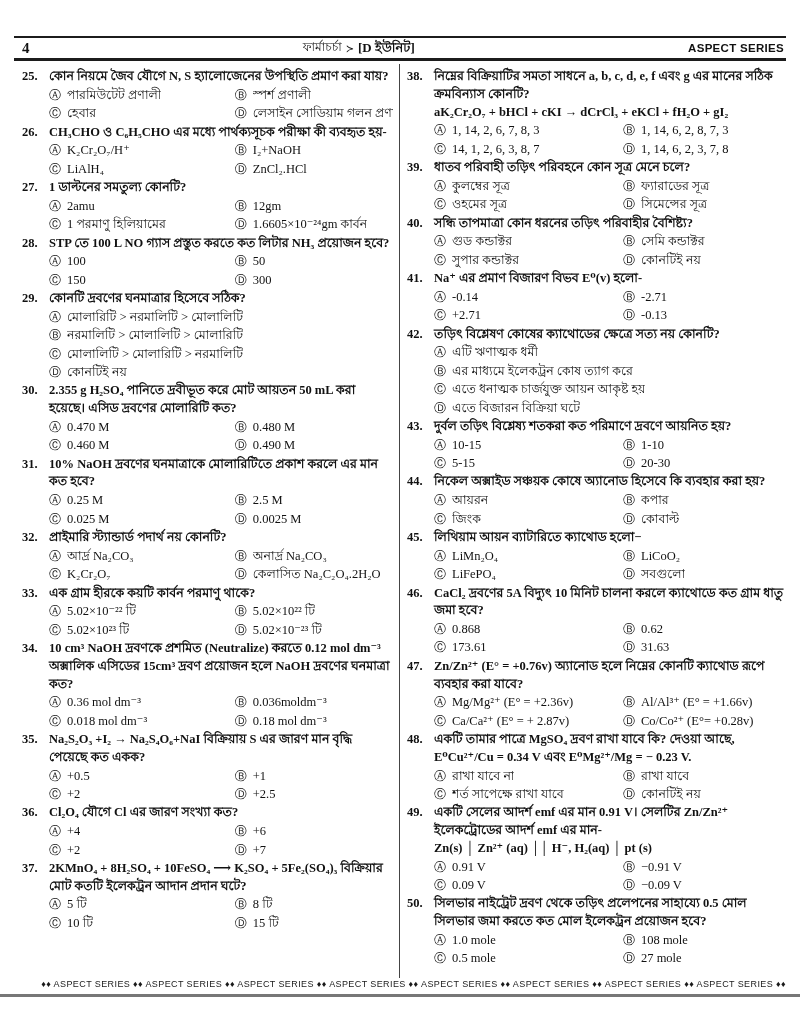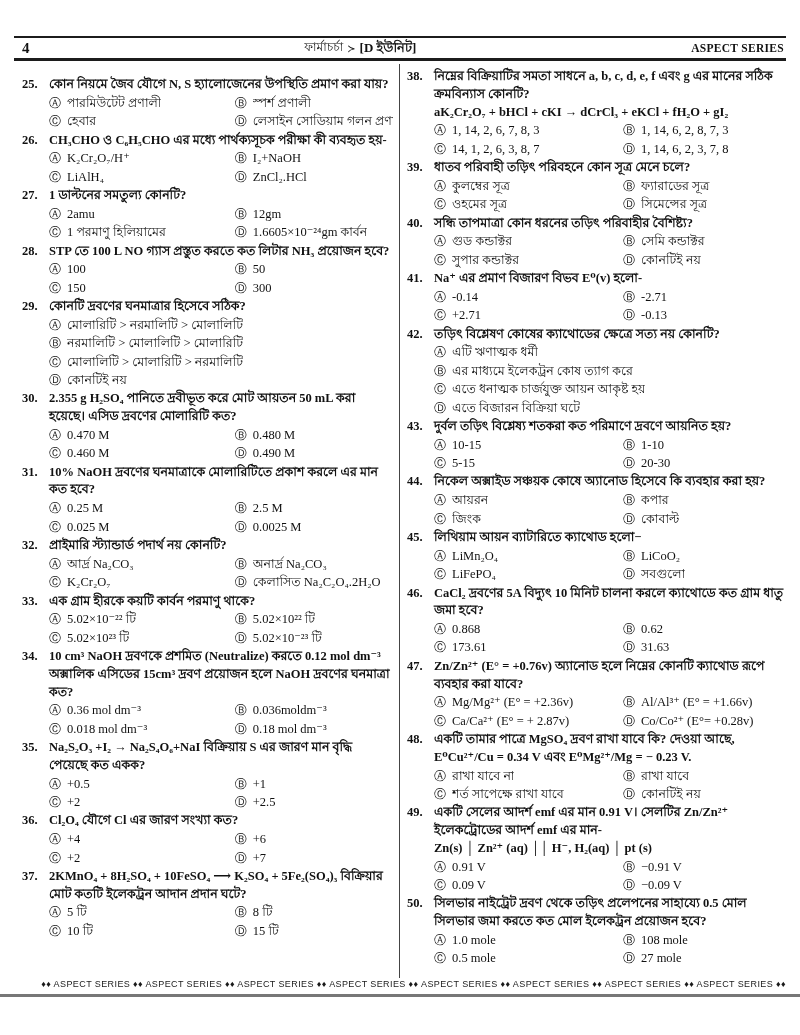--- a/index.html
+++ b/index.html
@@ -13,28 +13,28 @@
   
   .header-rule-top { position:absolute; left:14px; right:14px; top:36px; border-top:2px solid #1c1c1c; }
   .header { position:absolute; left:14px; right:14px; top:39px; height:18px;
     display:flex; align-items:center; justify-content:space-between; }
   .page-number { font-weight:bold; font-size:15px; padding-left:8px; }
   .header-center { font-size:12.5px; display:flex; gap:4px; align-items:center; }
   .hc-title { font-size:12px; }
   .hc-arrow { font-size:10px; }
   .hc-unit { font-weight:bold; font-size:13px; }
   .header-right { font-weight:bold; font-size:11.5px; letter-spacing:.3px;
-    font-family:Liberation Serif, serif; padding-right:2px; }
+    font-family:Liberation Sans, sans-serif; padding-right:2px; }
   .header-rule-bottom { position:absolute; left:14px; right:14px; top:58px; height:3px;
     border-top:2.5px solid #1c1c1c; border-bottom:1px solid #1c1c1c; }
   
   .columns { position:absolute; left:14px; right:14px; top:64px; bottom:57px;
     display:flex; overflow:hidden; }
   .col { overflow:hidden; }
-  .col-left  { width:385px; padding:4px 6px 0 8px;margin-top:8px; }
+  .col-left  { width:385px; padding:4px 6px 0 8px; }
   .col-divider { width:1px; background:#444; flex-shrink:0; }
   .col-right { flex:1; padding:4px 2px 0 7px; }
   
   .question { margin-bottom:1px; }
   .q-row { display:flex; }
   .q-no { width:27px; flex-shrink:0; font-weight:bold; font-size:12.5px; line-height:1.42; }
   .q-body { flex:1; min-width:0; }
   .q-text { font-weight:bold; font-size:12.5px; line-height:1.42; }
   .q-eq { font-weight:bold; font-size:12.5px; line-height:1.42; }
   .opts { display:grid; grid-template-columns:54% 46%; }

